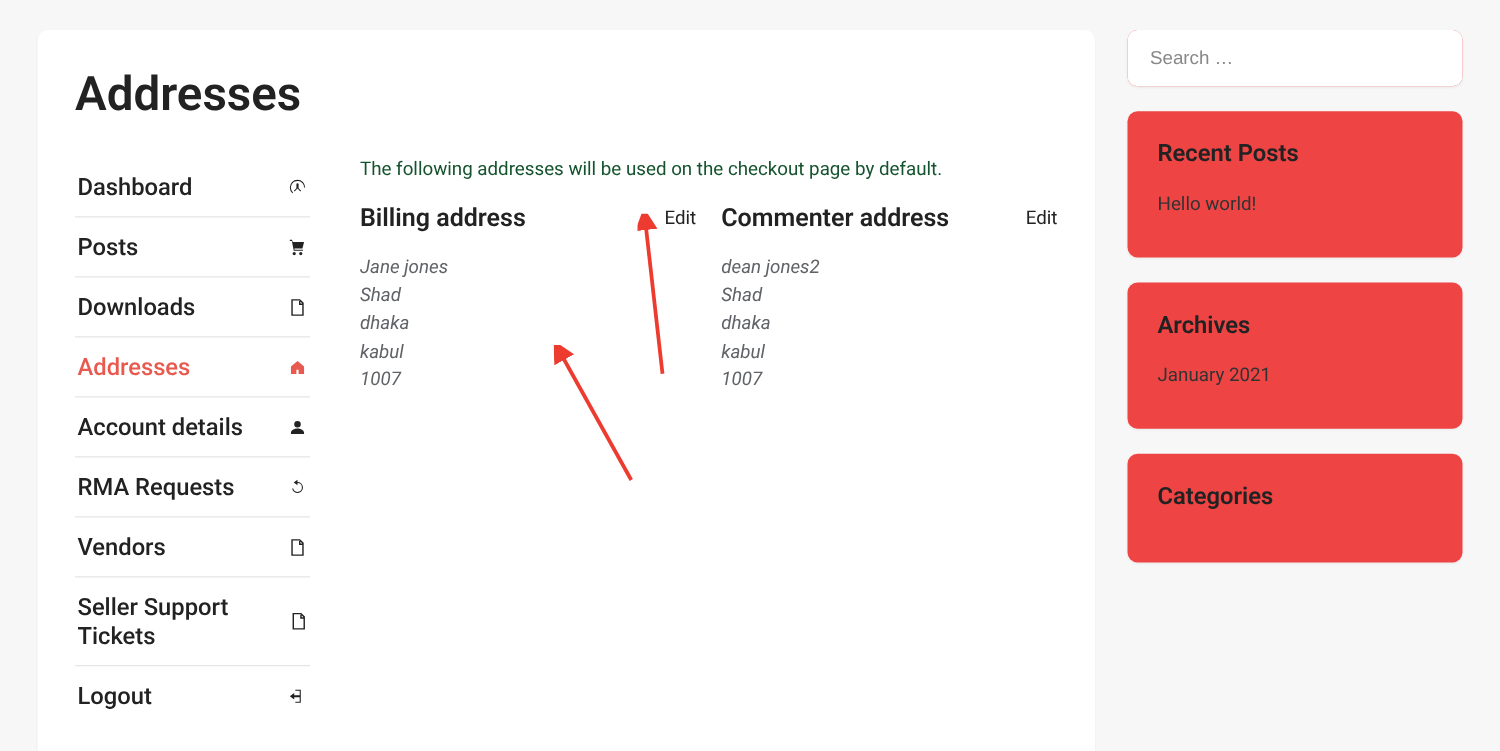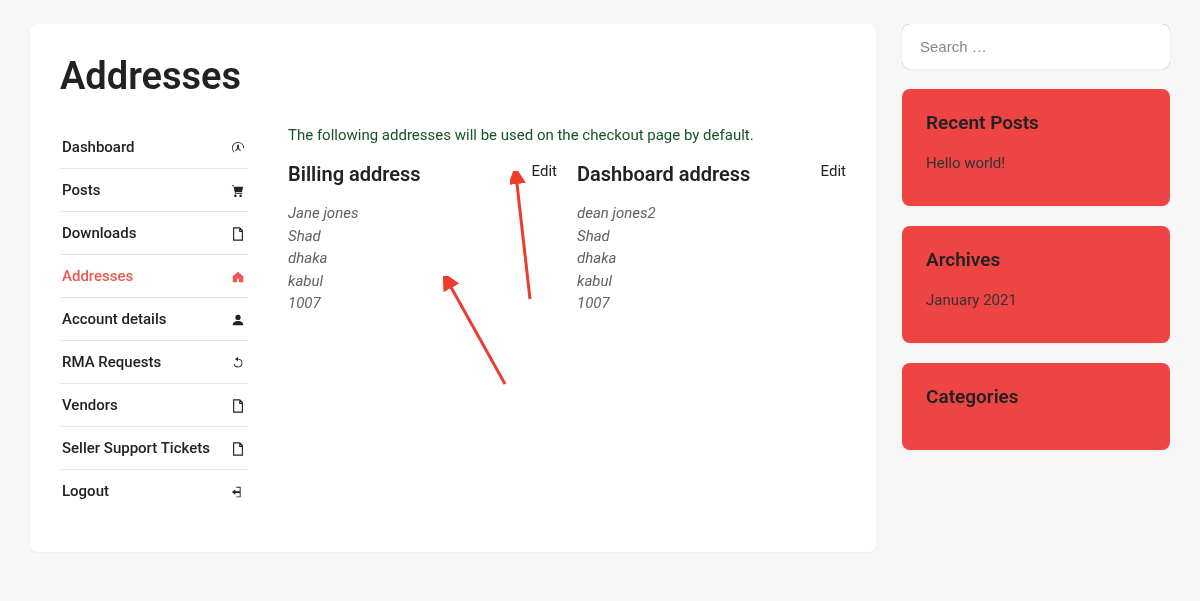--- a/index.html
+++ b/index.html
@@ -37,23 +37,23 @@
     display: flex;
     gap: 40px;
   }
   .nav-col { width: 188px; }
   .account-nav { list-style: none; }
   .account-nav li { border-bottom: 1px solid #e5e5e5; }
   .account-nav li:last-child { border-bottom: none; }
   .account-nav a {
     display: flex;
     justify-content: space-between;
-    align-items: flex-end;
+    align-items: center;
     padding: 12px 2px;
-    font-size: 15px;
+    font-size: 19px;
     font-weight: 500;
     color: #222;
     text-decoration: none;
   }
   .account-nav li.active a { color: #e85a4f; }
   .account-nav .icon {
     display: inline-flex; align-items: center; justify-content: center;
     width: 16px; height: 16px; color: inherit;
   }
   .content-col {
@@ -66,21 +66,21 @@
     margin-bottom: 18px;
   }
   .addr-grid {
     display: flex;
     gap: 20px;
   }
   .addr-box { flex: 1; }
   .addr-head {
     display: flex;
     justify-content: space-between;
-    align-items: flex-start;
+    align-items: center;
     margin-bottom: 16px;
     gap: 16px;
   }
   .addr-head h3 {
     font-size: 20px;
     font-weight: 600;
     color: #222;
   }
   .addr-head a {
     font-size: 15px;
@@ -250,21 +250,21 @@
             <div class="addr-body" id="billing-lines">
                 <div>Jane jones</div>
                 <div>Shad</div>
                 <div>dhaka</div>
                 <div>kabul</div>
                 <div>1007</div>
               </div>
           </div>
           <div class="addr-box">
             <div class="addr-head">
-              <h3>Dashboard address</h3>
+              <h3>Commenter address</h3>
               <a href="#">Edit</a>
             </div>
             <div class="addr-body" id="shipping-lines">
                 <div>dean jones2</div>
                 <div>Shad</div>
                 <div>dhaka</div>
                 <div>kabul</div>
                 <div>1007</div>
               </div>
           </div>

